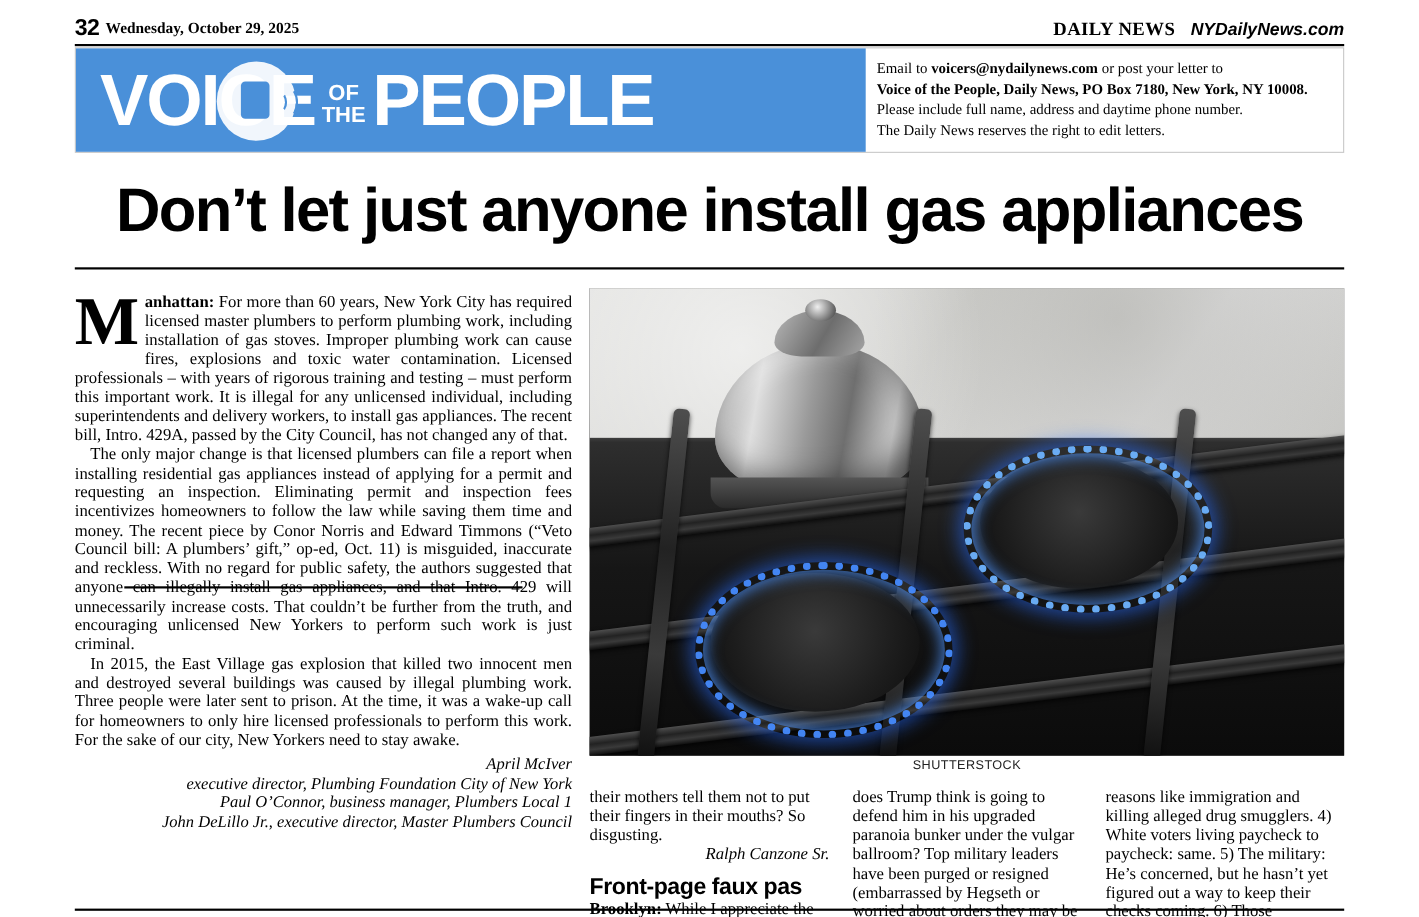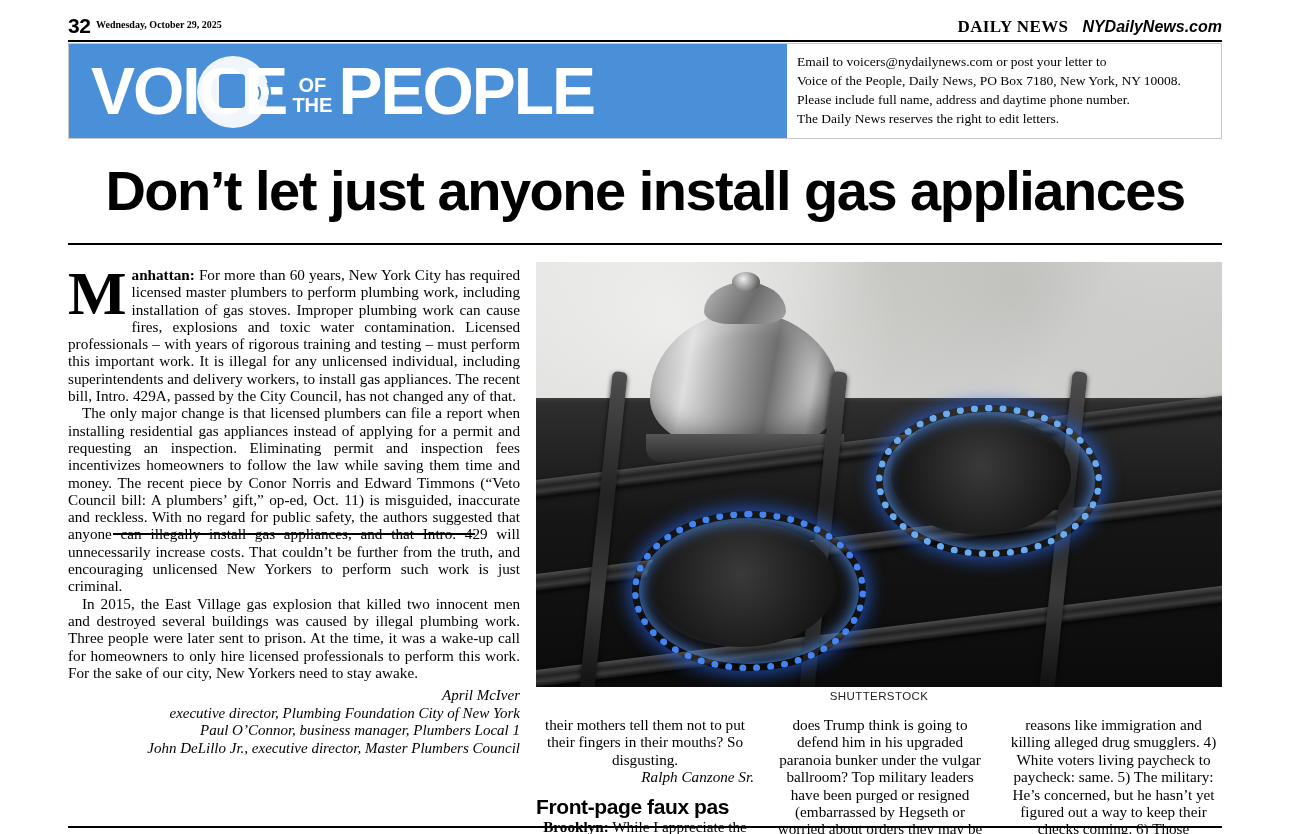--- a/index.html
+++ b/index.html
@@ -33,21 +33,21 @@
     font-weight: bold;
     font-size: 21px;
     letter-spacing: -0.5px;
   }
   .top-date {
     position: absolute;
     left: 28px;
     top: 5px;
     font-family: "Liberation Serif", serif;
     font-weight: bold;
-    font-size: 10px;
+    font-size: 14px;
   }
   .top-right {
     position: absolute;
     right: 0;
     top: 3px;
     text-align: right;
     white-space: nowrap;
   }
   .brand-dn {
     font-family: "Liberation Serif", serif;
@@ -156,21 +156,21 @@
 
   .banner-text {
     position: absolute;
     left: 728px;
     top: 8px;
     width: 412px;
     font-family: "Liberation Serif", serif;
     font-size: 13.5px;
     line-height: 19px;
   }
-  .banner-text b { font-weight: normal; }
+  .banner-text b { font-weight: bold; }
 
   
   .headline {
     position: absolute;
     left: 68px;
     top: 160px;
     width: 1154px;
     text-align: center;
     font-family: "Liberation Sans", sans-serif;
     font-weight: bold;
@@ -334,21 +334,21 @@
   
   .lower {
     position: absolute;
     top: 716px;
     font-size: 15.2px;
     line-height: 17.4px;
   }
   .lc2 { left: 536px; width: 218px; }
   .lc3 { left: 775px; width: 210px; }
   .lc4 { left: 1005px; width: 217px; }
-  .lower p { margin: 0; text-align: center; }
+  .lower p { margin: 0; }
   .lower .ital { font-style: italic; text-align: right; }
   .subhead {
     font-family: "Liberation Sans", sans-serif;
     font-weight: bold;
     font-size: 21px;
     letter-spacing: -0.4px;
     margin: 12px 0 3px 0;
   }
   .clip { overflow: hidden; height: 118px; }
   .watermark {

